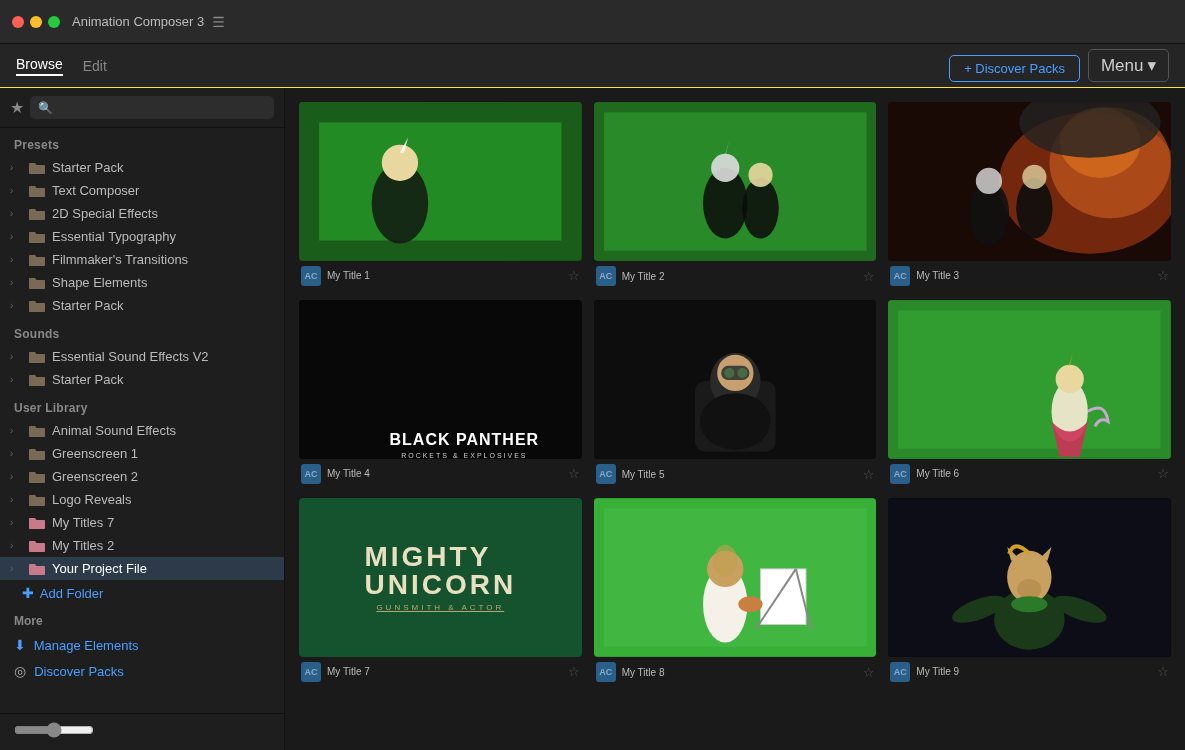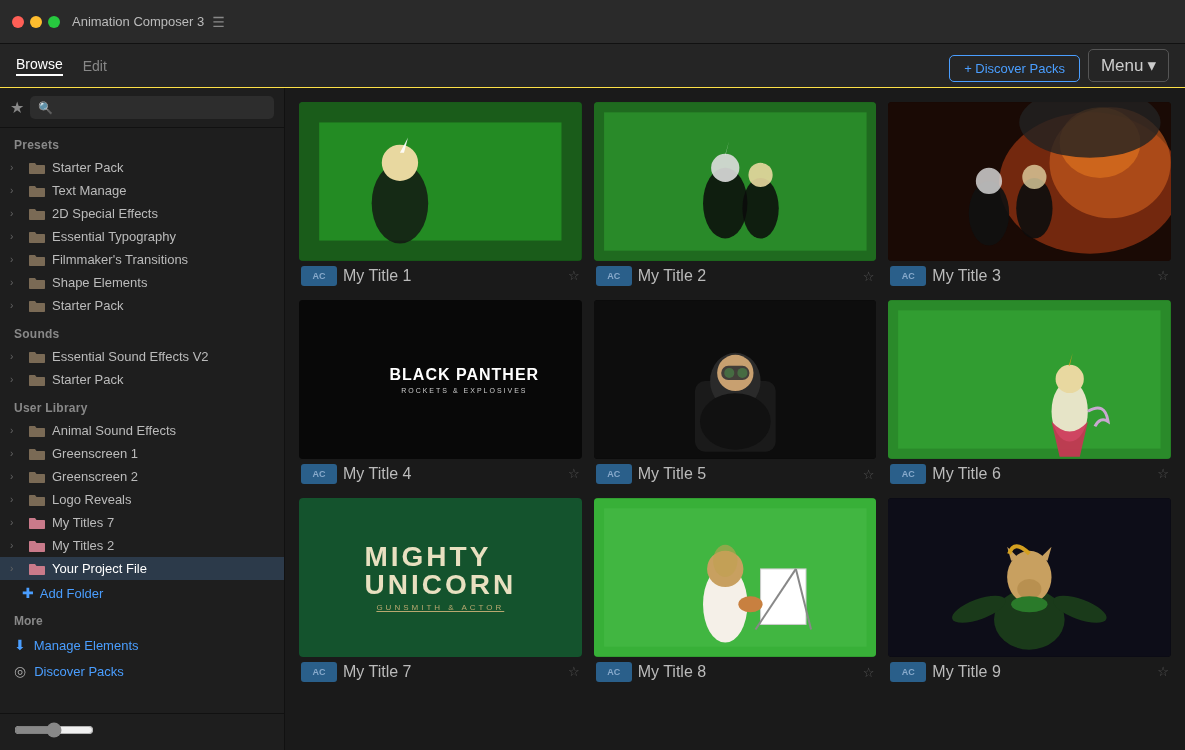--- a/index.html
+++ b/index.html
@@ -262,35 +262,35 @@
       position: relative;
       background: #111;
     }
     .grid-item-footer {
       display: flex;
       align-items: center;
       padding: 5px 2px 2px;
       gap: 6px;
     }
     .grid-item-icon {
-      width: 36px;
+      width: 20px;
       height: 20px;
       background: #2a5f8a;
       border-radius: 3px;
       display: flex;
       align-items: center;
       justify-content: center;
       font-size: 9px;
       color: #8ac;
       font-weight: bold;
       flex-shrink: 0;
     }
     .grid-item-label {
       flex: 1;
-      font-size: 16px;
+      font-size: 10px;
       color: #bbb;
     }
     .grid-item-star {
       color: #555;
       font-size: 13px;
       cursor: pointer;
     }
 
     
     .thumb-canvas {
@@ -385,21 +385,21 @@
           </span>
           <span class="sidebar-item-label">Starter Pack</span>
         </div>
         <div class="sidebar-item">
           <span class="chevron">›</span>
           <span class="folder-icon icon-folder">
             <svg viewBox="0 0 18 14" fill="currentColor">
                 <path d="M1 3C1 2.4 1.4 2 2 2h5l1.5 2H16c.6 0 1 .4 1 1v7c0 .6-.4 1-1 1H2c-.6 0-1-.4-1-1V3z"></path>
               </svg>
           </span>
-          <span class="sidebar-item-label">Text Manage</span>
+          <span class="sidebar-item-label">Text Composer</span>
         </div>
 
         <div class="sidebar-item">
           <span class="chevron">›</span>
           <span class="folder-icon icon-folder">
             <svg viewBox="0 0 18 14" fill="currentColor">
                 <path d="M1 3C1 2.4 1.4 2 2 2h5l1.5 2H16c.6 0 1 .4 1 1v7c0 .6-.4 1-1 1H2c-.6 0-1-.4-1-1V3z"></path>
               </svg>
           </span>
           <span class="sidebar-item-label">2D Special Effects</span>
@@ -618,21 +618,21 @@
           <div class="grid-item-footer">
             <div class="grid-item-icon">AC</div>
             <span class="grid-item-label">My Title 3</span>
             <span class="grid-item-star">☆</span>
           </div>
         </div>
 
         <div class="grid-item">
           <div class="grid-thumb">
             <div class="thumb-canvas" style="background: #080808; position:relative;">
-              <div class="thumb-text-overlay" style="position:absolute; top:0; left:0; width:100%; height:100%; display:flex; flex-direction:column; align-items:center; justify-content:center;padding-left:48px;">
+              <div class="thumb-text-overlay" style="position:absolute; top:0; left:0; width:100%; height:100%; display:flex; flex-direction:column; align-items:center; justify-content:flex-end;padding-left:48px;">
                 <div class="black-panther-title">BLACK PANTHER</div>
                 <div class="black-panther-sub">ROCKETS &amp; EXPLOSIVES</div>
               </div>
             </div>
           </div>
           <div class="grid-item-footer">
             <div class="grid-item-icon">AC</div>
             <span class="grid-item-label">My Title 4</span>
             <span class="grid-item-star">☆</span>
           </div>

